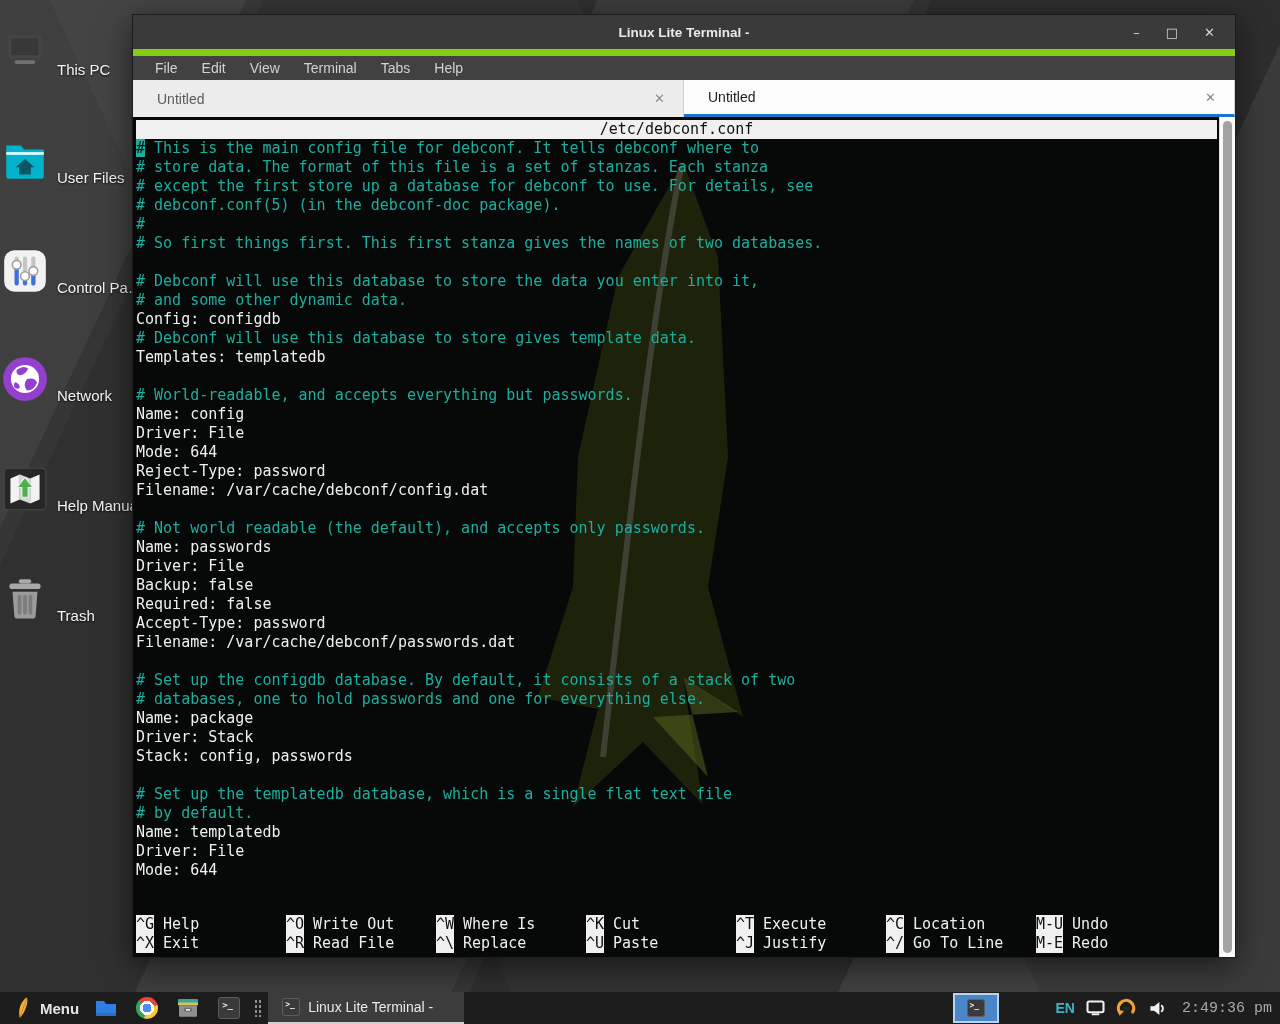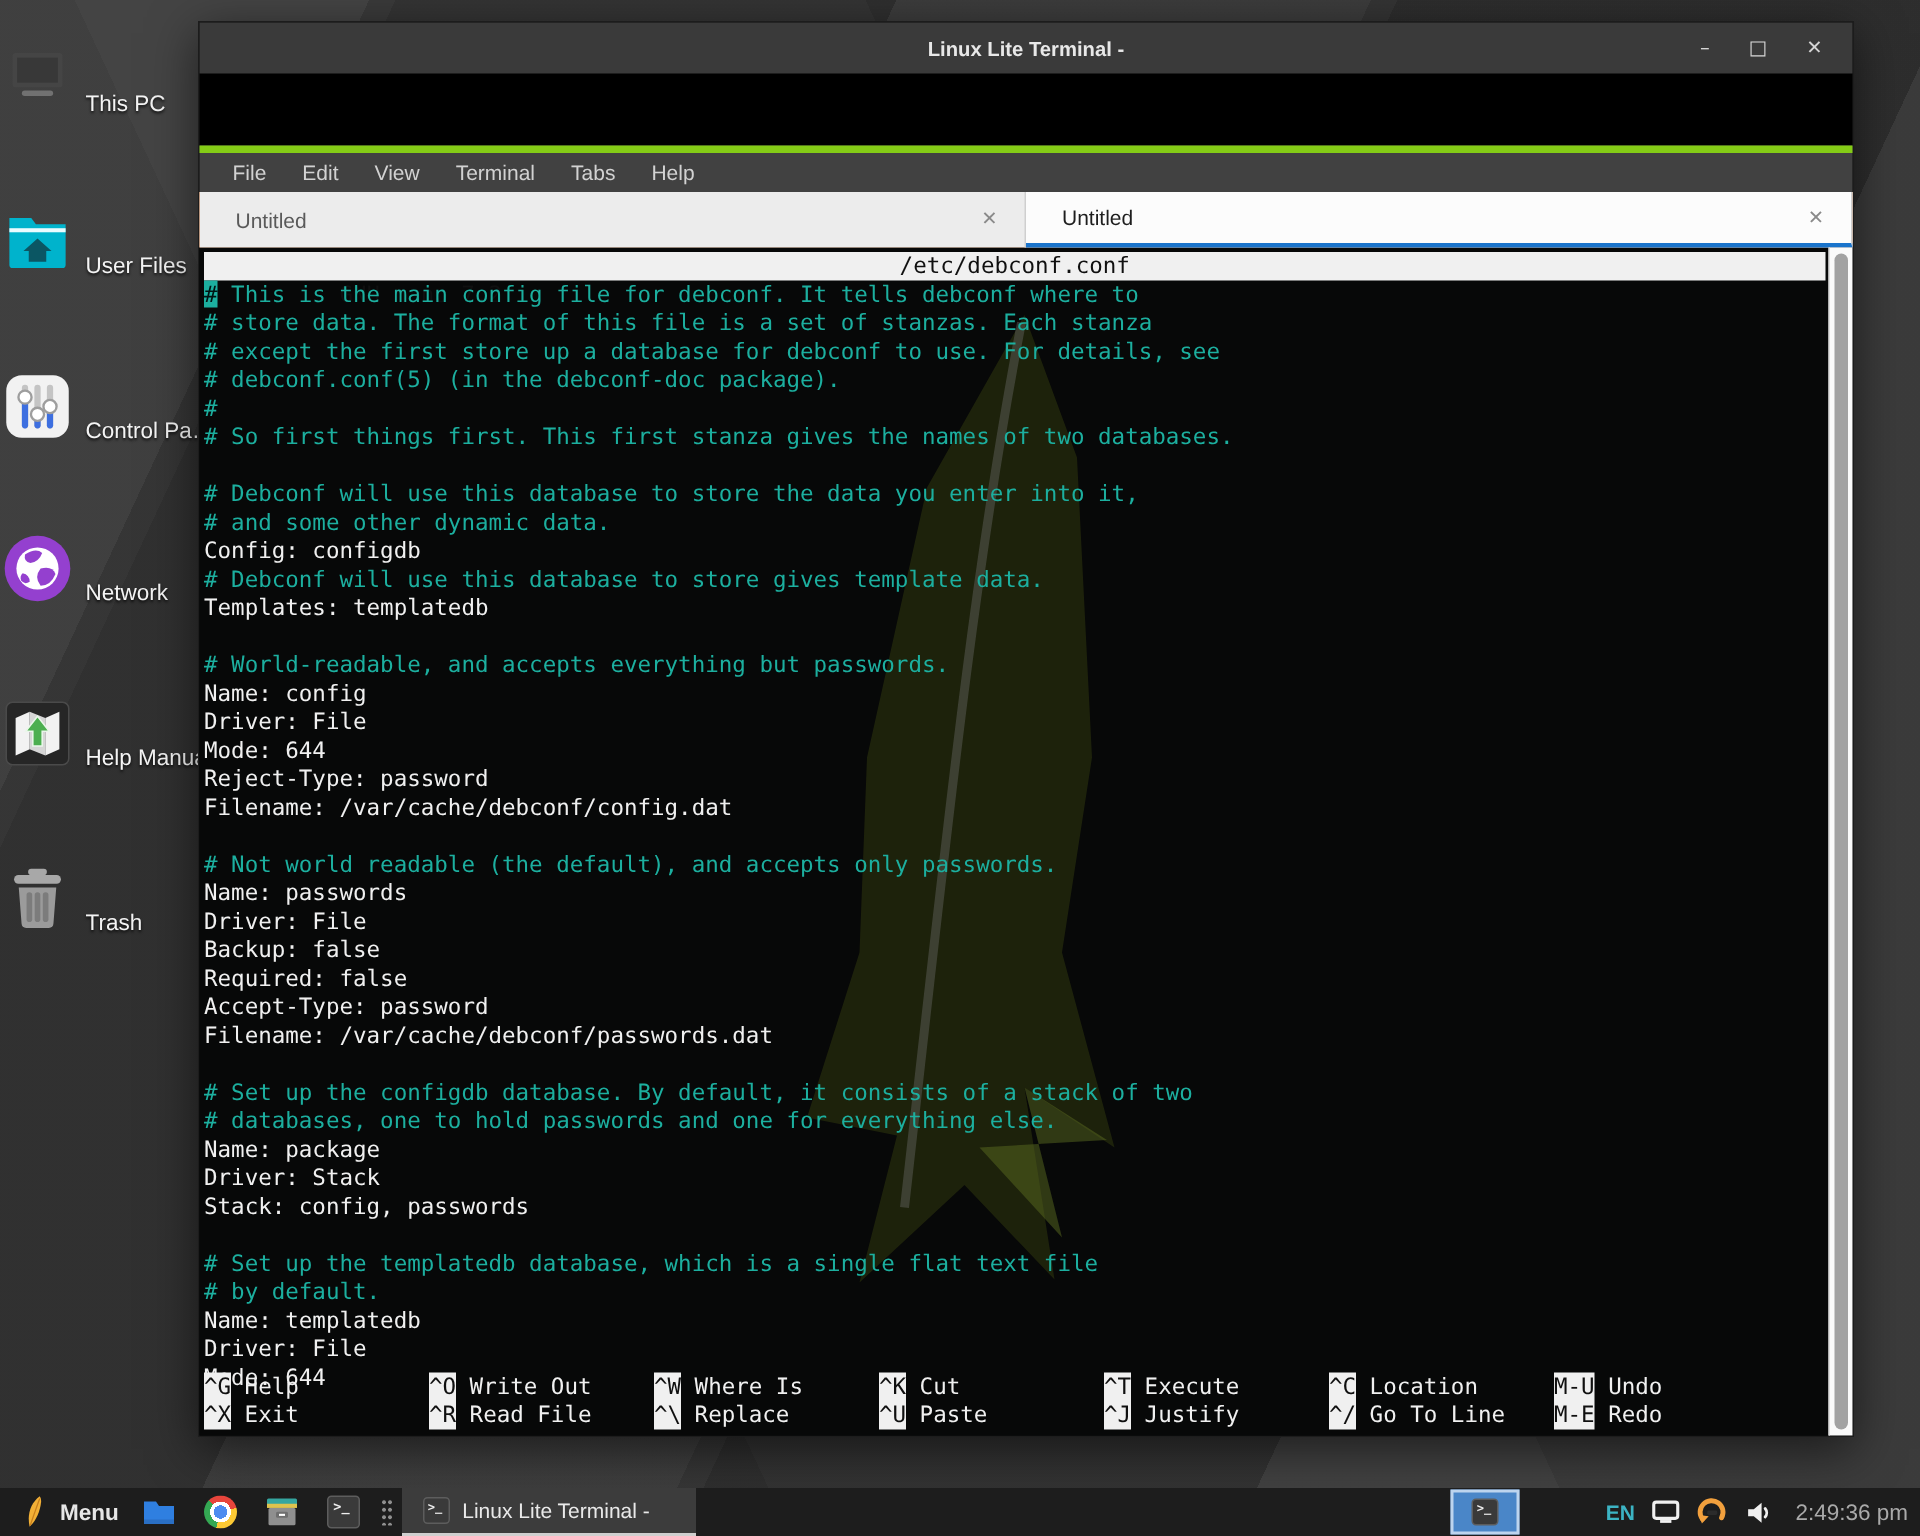--- a/index.html
+++ b/index.html
@@ -29,21 +29,21 @@
   .dicon .ic svg{width:50px;height:50px;}
   .dicon .lbl{color:#f4f4f4;font-size:15px;text-shadow:0 1px 2px rgba(0,0,0,.8);white-space:nowrap;}
 
   
   .window{position:absolute;left:132px;top:14px;width:1104px;height:944px;
     box-shadow:0 8px 30px rgba(0,0,0,.55);border:1px solid #1c1c1c;display:flex;flex-direction:column;background:#000;}
   .titlebar{height:34px;background:var(--titlebar_bg);display:flex;align-items:center;position:relative;flex:0 0 auto;}
   .title{position:absolute;left:0;right:0;text-align:center;color:#e8e8e8;font-size:13.5px;font-weight:bold;}
   .controls{margin-left:auto;display:flex;align-items:center;gap:26px;padding-right:20px;z-index:2;}
   .wbtn{color:#d5d5d5;font-size:13px;line-height:1;cursor:default;font-family:"DejaVu Sans",sans-serif;}
-  .menubar{height:31px;background:var(--menubar_bg);display:flex;align-items:center;padding-left:10px;flex:0 0 auto;border-top:5px solid #84cc16;margin-top:48px;}
+  .menubar{height:31px;background:var(--menubar_bg);display:flex;align-items:center;padding-left:10px;flex:0 0 auto;border-top:7px solid #84cc16;}
   .mitem{color:#d2d2d2;font-size:14px;padding:0 12px;line-height:31px;}
   .tabbar{height:37px;display:flex;flex:0 0 auto;background:#f97316;}
   .tab{flex:1 1 50%;display:flex;align-items:center;padding:0 18px 0 24px;background:#ececec;border-right:1px solid #cfcfcf;position:relative;}
   .tab .tlbl{font-size:14px;color:#5a5a5a;flex:1;}
   .tab .tclose{color:#8a8a8a;font-size:13px;font-family:"DejaVu Sans",sans-serif;}
   .tab.active{background:#fcfcfc;border-bottom:3px solid var(--accent_blue);}
   .tab.active .tlbl{color:#1e1e1e;}
 
   
   .terminal{flex:1;display:flex;min-height:0;background:var(--terminal_bg);}
@@ -80,21 +80,21 @@
   .termico.big{width:22px;height:22px;font-size:9px;padding:2px 0 0 3px;}
   .termico.small{width:18px;height:18px;font-size:8px;padding:1px 0 0 2px;}
   .dots{width:8px;height:18px;background-image:radial-gradient(#8f8f8f 1.1px, rgba(0,0,0,0) 1.3px);background-size:4px 5px;margin-right:6px;}
   .taskbtn{height:32px;display:flex;align-items:center;gap:8px;padding:0 14px;background:#3c3c3c;border-bottom:2px solid #cfcfcf;min-width:196px;}
   .taskbtn .tbl{color:#e9e9e9;font-size:14px;white-space:nowrap;}
   .tb-spacer{flex:1;}
   .tray{display:flex;align-items:center;gap:11px;padding-right:8px;}
   .trayactive{width:46px;height:30px;background:#4a86c8;border:2px solid #bdd4ee;display:flex;align-items:center;justify-content:center;margin-right:46px;}
   .tray-en{color:var(--tray_language);font-size:14px;font-weight:bold;}
   .tray svg{display:block;}
-  .tray-time{color:var(--time_text);font-size:15px;margin-left:4px;white-space:nowrap;}
+  .tray-time{color:var(--time_text);font-size:15px;margin-left:4px;white-space:nowrap;font-family:Liberation Mono, monospace;}
 </style>
 </head>
 <body>
 
 <div class="wallpaper"></div>
 
 <div class="dicons" id="desktop-icons">
     <div class="dicon" style="top: 28px;">
       <span class="ic">
         <svg viewBox="0 0 48 48">

